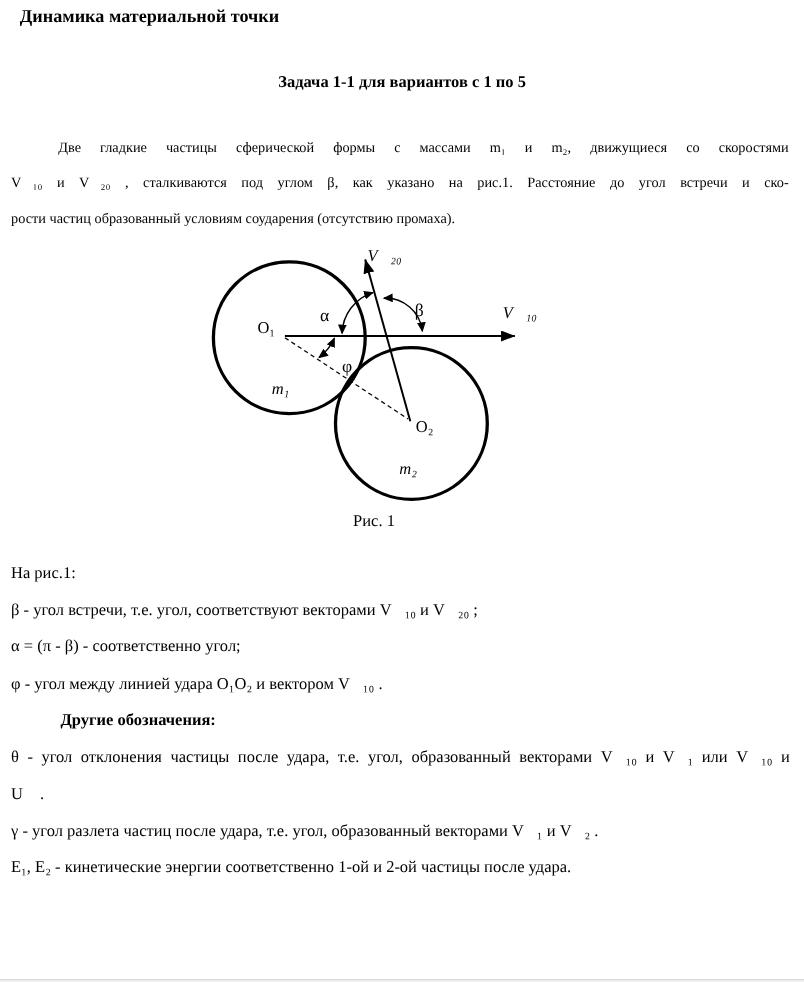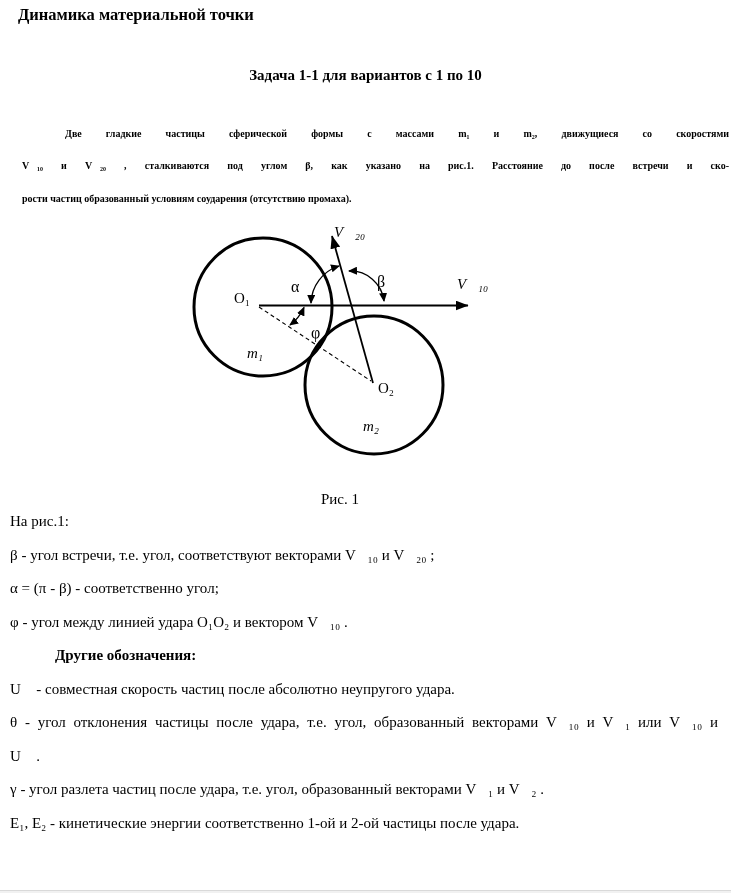--- a/index.html
+++ b/index.html
@@ -9,28 +9,28 @@
   }
   .title{
     position:absolute;top:5px;left:18px;width:731px;text-align:left;
     font-size:16.5px;font-weight:bold;
   }
   .subtitle{
     position:absolute;top:67px;left:0;width:731px;text-align:center;
     font-size:15px;font-weight:bold;
   }
   .para{
-    position:absolute;left:22px;top:118px;width:707px;
-    font-size:10px;line-height:32.3px;font-weight:bold;
+    position:absolute;left:10px;top:118px;width:707px;
+    font-size:13px;line-height:32.3px;
   }
   .pline{white-space:normal;}
   .pline.just{text-align:justify;text-align-last:justify;}
   .pline.indent{text-indent:43px;}
   .caption{
-    position:absolute;left:150px;top:466px;width:380px;text-align:center;font-size:15px;margin-top:25px;
+    position:absolute;left:150px;top:466px;width:380px;text-align:center;font-size:15px;
   }
   .notes{
     position:absolute;left:10px;top:505px;width:708px;
     font-size:15px;line-height:33.5px;
   }
   .note.indent45{padding-left:45px;font-weight:bold;}
   .note.just{text-align:justify;text-align-last:justify;}
   .fig{position:absolute;left:150px;top:216px;}
   .fig .ball{fill:none;stroke:#000;stroke-width:3;}
   .fig .vec{stroke:#000;stroke-width:1.8;}
@@ -44,25 +44,25 @@
     position:absolute;left:0;top:890px;width:731px;height:3px;
     background:#f1f1f1;border-top:1px solid #d9d9d9;box-sizing:border-box;
   }
 </style>
 </head>
 <body>
 
 <div class="page">
 
   <div class="title">Динамика материальной точки</div>
-  <div class="subtitle">Задача 1-1 для вариантов с 1 по 10</div>
+  <div class="subtitle">Задача 1-1 для вариантов с 1 по 5</div>
 
   <div class="para">
     <div class="pline indent just">Две гладкие частицы сферической формы с массами m₁ и m₂, движущиеся со скоростями</div>
-    <div class="pline just">V⃗₁₀ и V⃗₂₀ , сталкиваются под углом β, как указано на рис.1. Расстояние до после встречи и ско-</div>
+    <div class="pline just">V⃗₁₀ и V⃗₂₀ , сталкиваются под углом β, как указано на рис.1. Расстояние до угол встречи и ско-</div>
     <div class="pline">рости частиц образованный условиям соударения (отсутствию промаха).</div>
   </div>
 
   <svg class="fig" viewBox="150 216 360 252" width="360" height="252">
     <defs>
       <marker id="mArrow" markerUnits="userSpaceOnUse" markerWidth="14" markerHeight="10" refX="12.5" refY="5" orient="auto">
           <path d="M0 0 L13 5 L0 10 Z"></path>
         </marker>
       <marker id="mArcE" markerUnits="userSpaceOnUse" markerWidth="10" markerHeight="8" refX="8" refY="4" orient="auto">
           <path d="M0 0 L9 4 L0 8 Z"></path>
@@ -95,21 +95,20 @@
   </svg>
 
   <div class="caption">Рис. 1</div>
 
   <div class="notes">
     <div class="note">На рис.1:</div>
     <div class="note">β - угол встречи, т.е. угол, соответствуют векторами V⃗₁₀ и V⃗₂₀ ;</div>
     <div class="note">α = (π - β) - соответственно угол;</div>
     <div class="note">φ - угол между линией удара O₁O₂ и вектором V⃗₁₀ .</div>
     <div class="note indent45">Другие обозначения:</div>
-    <div class="note">U⃗  - совместная скорость частиц после абсолютно неупругого удара.</div>
     <div class="note just">θ - угол отклонения частицы после удара, т.е. угол, образованный векторами V⃗₁₀ и V⃗₁ или V⃗₁₀ и</div>
     <div class="note">U⃗ .</div>
     <div class="note">γ - угол разлета частиц после удара, т.е. угол, образованный векторами V⃗₁ и V⃗₂ .</div>
     <div class="note">E₁, E₂ - кинетические энергии соответственно 1-ой и 2-ой частицы после удара.</div>
   </div>
 
   <div class="edge"></div>
 </div>
 
 </body></html>

